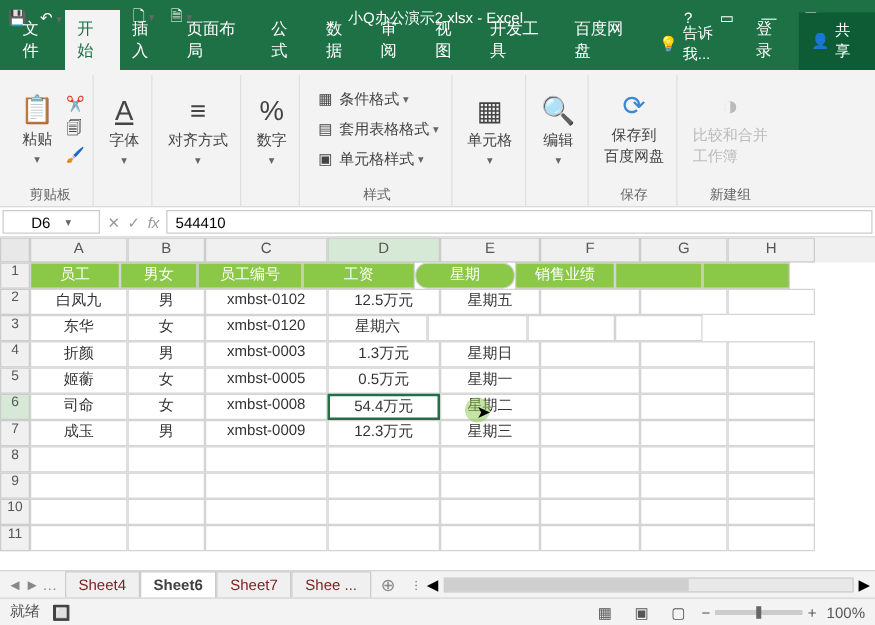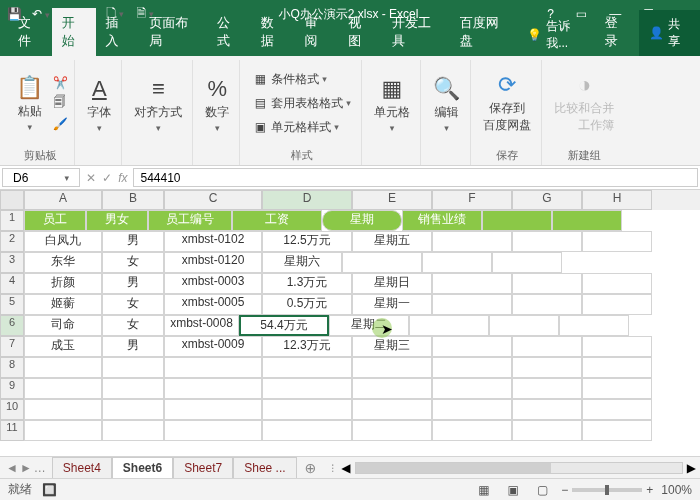--- a/index.html
+++ b/index.html
@@ -22,21 +22,21 @@
 .group-label{font-size:11px;color:#666;padding:2px 0}
 .big-btn{display:flex;flex-direction:column;align-items:center;gap:2px;padding:4px;cursor:pointer;color:#444}
 .big-btn .icon{font-size:22px}
 .small-btn{font-size:11px;color:#444;padding:2px 4px;cursor:pointer;display:flex;align-items:center;gap:3px}
 .icon-box{width:16px;height:16px;display:inline-flex;align-items:center;justify-content:center}
 .paste-split{display:flex;flex-direction:column;align-items:center}
 .side-icons{display:flex;flex-direction:column;gap:3px;font-size:12px}
 .cond-list{display:flex;flex-direction:column;gap:3px}
 .dis{color:#bbb}
 .formula-bar{height:24px;border-bottom:1px solid #d4d4d4;display:flex;align-items:stretch;background:#fff}
-.name-box{width:78px;border:1px solid #ccc;margin:2px;padding:2px 10px;display:flex;align-items:center;justify-content:space-between}
+.name-box{width:78px;border:1px solid #ccc;margin:2px;padding:2px 22px;display:flex;align-items:center;justify-content:space-between}
 .fx-btns{display:flex;align-items:center;padding:0 4px;gap:6px;color:#999}
 .fx-input{flex:1;border:1px solid #ccc;margin:2px;padding:2px 6px}
 .grid-wrap{flex:1;overflow:hidden;position:relative;display:flex;flex-direction:column}
 .col-headers{display:flex;height:20px;background:#f0f0f0}
 .row-h{width:24px;border:1px solid #ccc;background:#e8e8e8}
 .colh{border:1px solid #ccc;text-align:center;color:#555;background:#f0f0f0;overflow:hidden}
 .colh.sel{background:#d6e8d6}
 .rows{flex:1}
 .row{display:flex;height:21px}
 .rowh{width:24px;border:1px solid #ccc;background:#f0f0f0;text-align:center;color:#555;font-size:11px}
@@ -196,21 +196,21 @@
           <span style="white-space:pre;text-align:center">保存到
 百度网盘</span>
         </div>
       </div>
       <div class="group-label">保存</div>
     </div>
   <div class="group">
       <div class="group-body">
         <div class="big-btn dis">
           <span class="icon">◑</span>
-          <span style="white-space:pre;text-align:right">比较和合并
+          <span style="white-space:pre;text-align:left">比较和合并
 工作簿</span>
         </div>
       </div>
       <div class="group-label">新建组</div>
     </div>
 </div>
 
 <div class="formula-bar">
   <div class="name-box">
       <span>D6</span>
@@ -232,21 +232,21 @@
       <div class="colh" style="width: 98px;">C</div>
       <div class="colh sel" style="width: 90px;">D</div>
       <div class="colh" style="width: 80px;">E</div>
       <div class="colh" style="width: 80px;">F</div>
       <div class="colh" style="width: 70px;">G</div>
       <div class="colh" style="width: 70px;">H</div>
     </div>
   <div class="rows" id="rows">
       <div class="row">
         <div class="rowh">1</div>
-        <div class="cell hdr" style="width: 62px;">员工</div>
+        <div class="cell hdr" style="width: 72px;">员工</div>
         <div class="cell hdr" style="width: 62px;">男女</div>
         <div class="cell hdr" style="width: 84px;">员工编号</div>
         <div class="cell hdr" style="width: 90px;">工资</div>
         <div class="cell hdr" style="width: 80px; border-radius: 10px;">星期</div>
         <div class="cell hdr" style="width: 80px;">销售业绩</div>
         <div class="cell hdr" style="width: 70px;"></div>
         <div class="cell hdr" style="width: 70px;"></div>
       </div>
       <div class="row">
         <div class="rowh">2</div>
@@ -288,21 +288,21 @@
         <div class="cell" style="width: 90px;">0.5万元</div>
         <div class="cell" style="width: 80px;">星期一</div>
         <div class="cell" style="width: 80px;"></div>
         <div class="cell" style="width: 70px;"></div>
         <div class="cell" style="width: 70px;"></div>
       </div>
       <div class="row">
         <div class="rowh sel">6</div>
         <div class="cell" style="width: 78px;">司命</div>
         <div class="cell" style="width: 62px;">女</div>
-        <div class="cell" style="width: 75px;">xmbst-0008</div>
+        <div class="cell" style="width: 98px;">xmbst-0008</div>
         <div class="cell active-cell" style="width: 90px;">54.4万元</div>
         <div class="cell" style="width: 80px;">星期二</div>
         <div class="cell" style="width: 80px;"></div>
         <div class="cell" style="width: 70px;"></div>
         <div class="cell" style="width: 70px;"></div>
       </div>
       <div class="row">
         <div class="rowh">7</div>
         <div class="cell" style="width: 78px;">成玉</div>
         <div class="cell" style="width: 62px;">男</div>

